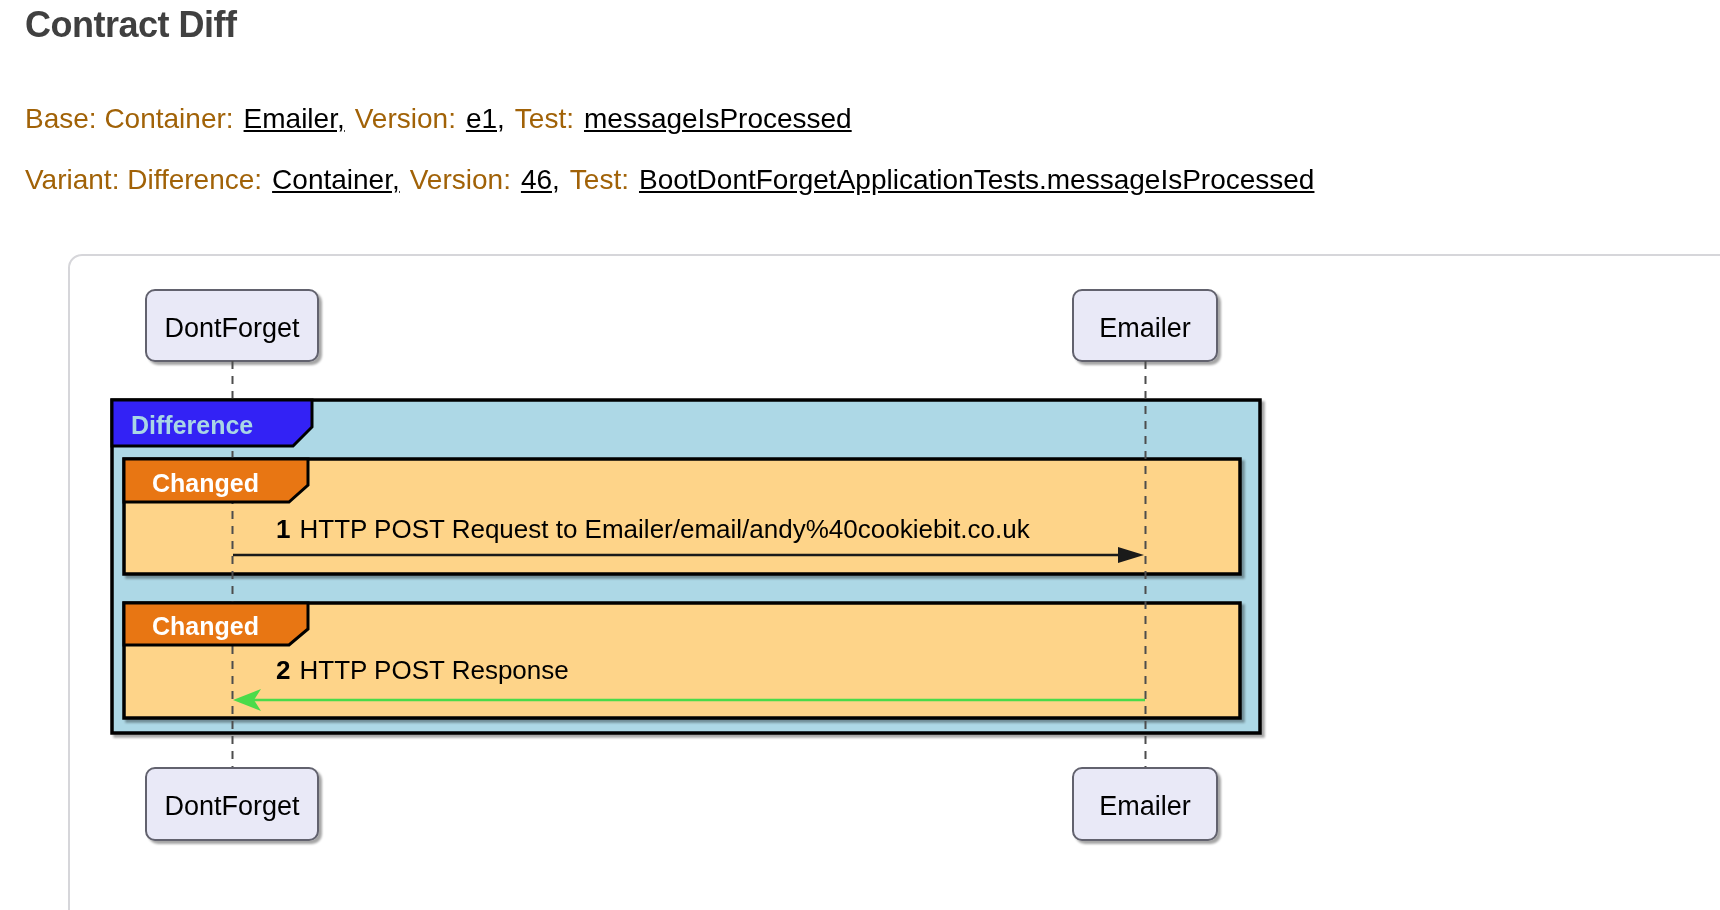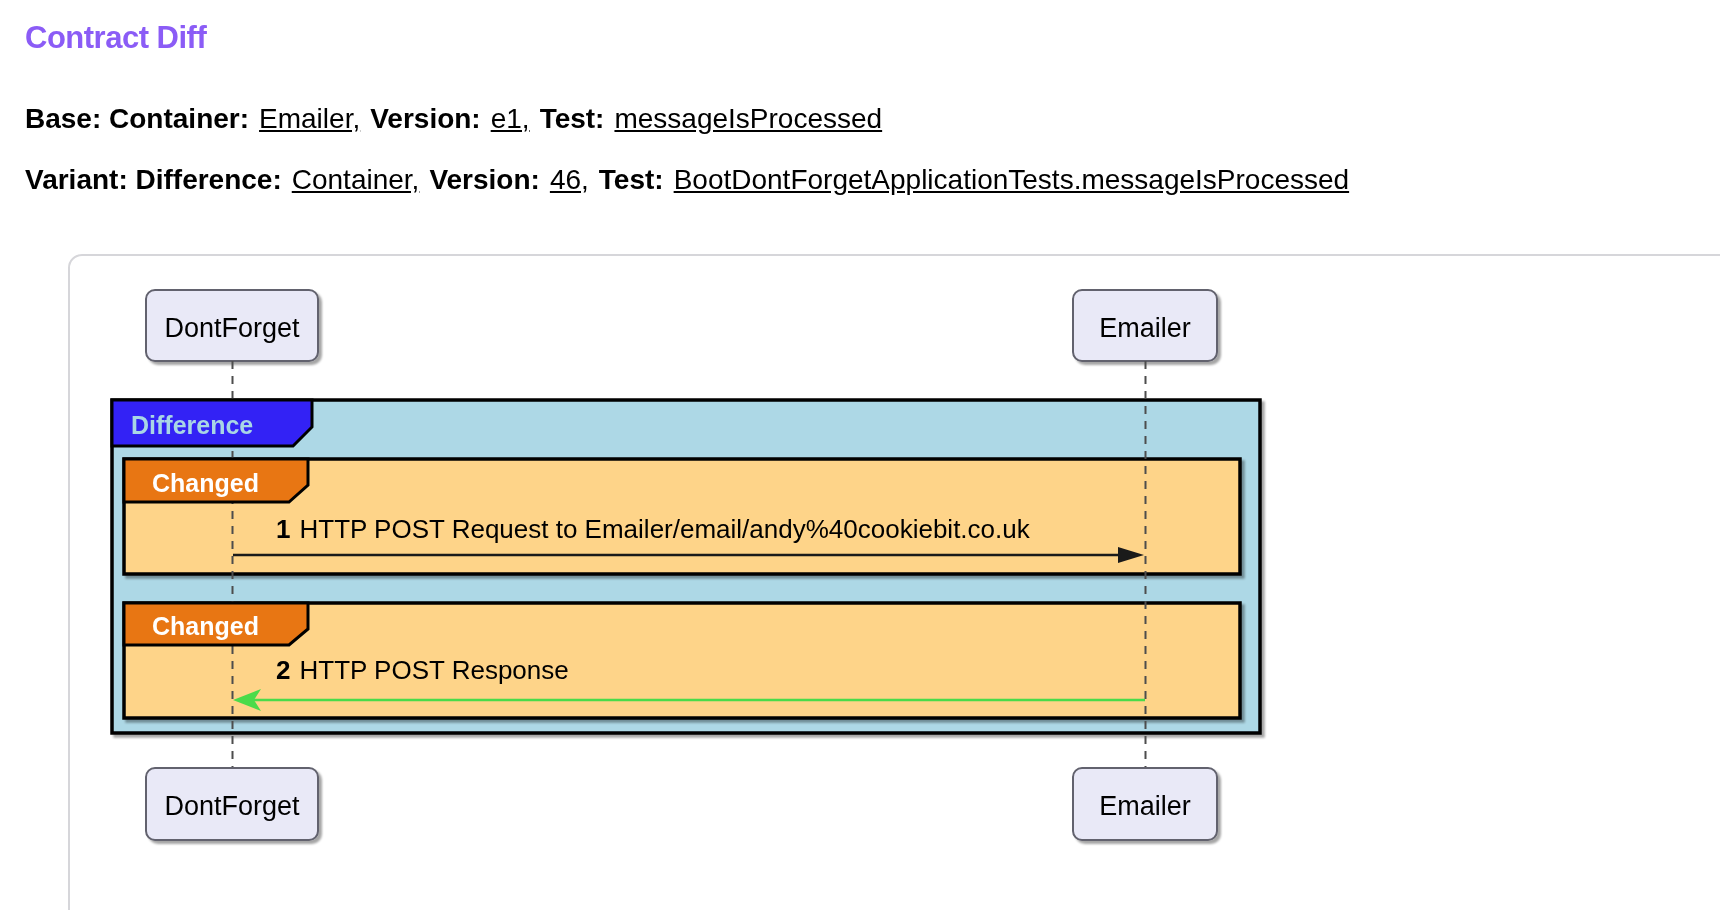--- a/index.html
+++ b/index.html
@@ -1,28 +1,28 @@
 <!DOCTYPE html>
 <html><head>
 <meta charset="utf-8">
 <style>
   html,body{margin:0;padding:0;background:#ffffff;}
   body{
     width:1720px;height:910px;position:relative;overflow:hidden;
     font-family:"Liberation Sans",sans-serif;color:#000;
   }
   .page-title{
-    position:absolute;left:25px;top:20px;
-    font-size:31px;font-weight:bold;color:#8b5cf6;letter-spacing:-0.5px;
+    position:absolute;left:25px;top:4px;
+    font-size:36px;font-weight:bold;color:#404040;letter-spacing:-0.5px;
   }
   .hline{position:absolute;left:25px;font-size:28px;white-space:nowrap;}
   .hline-base{top:103px;}
   .hline-variant{top:164px;}
   .hline span{margin-right:10px;}
-  .hline .lbl-green{color:#000000;font-weight:bold;}
+  .hline .lbl-green{color:#a16207;}
   .hline .val-black{color:#000;text-decoration:underline;}
   .diagram-card{
     position:absolute;left:68px;top:254px;right:-30px;bottom:-30px;
     background:#ffffff;border:2px solid #d6d6da;border-radius:14px;
   }
   .diagram-svg{position:absolute;left:0;top:0;width:1720px;height:910px;}
   
   .actor-rect{fill:#E9E9F7;stroke:#62626e;stroke-width:2;}
   .actor-text{font-size:27px;fill:#000;text-anchor:middle;}
   .block-border{stroke:#000;stroke-width:3.5;}

